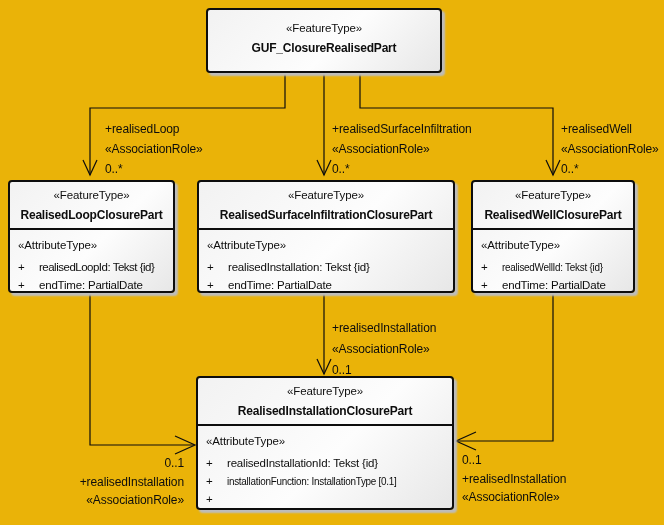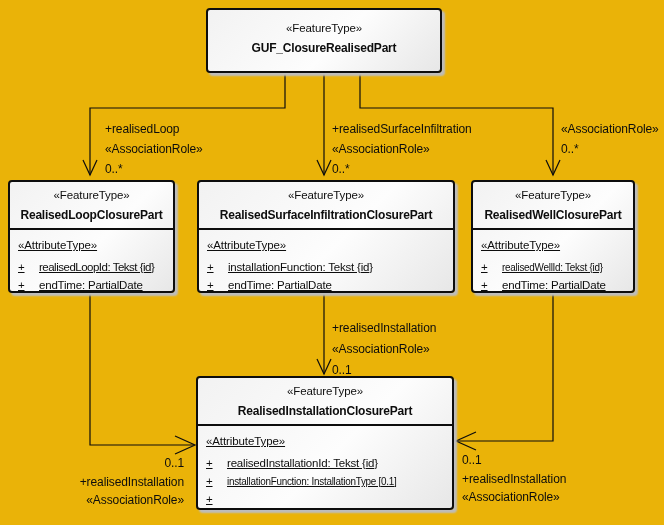--- a/index.html
+++ b/index.html
@@ -12,21 +12,21 @@
     position:absolute;z-index:1;box-sizing:border-box;
     border:2px solid #0d0d0d;border-radius:4px;
     background:linear-gradient(135deg,#f2f2f2 0%,#fdfdfd 55%,#e7e7e7 100%);
     box-shadow:3px 3px 2px #bdbdbd;
   }
   .hdr{text-align:center;padding:6px 3px 5px 3px;}
   .with-attrs .hdr{border-bottom:2px solid #0d0d0d;}
   .stereo{font-size:11.5px;line-height:15px;letter-spacing:-0.1px;}
   .cname{font-weight:bold;font-size:12px;line-height:16px;margin-top:4px;letter-spacing:-0.2px;white-space:nowrap;}
   .top-box .hdr{padding-top:11px;}
-  .attrs{padding:8px 2px 4px 8px;text-decoration:underline;}
+  .attrs{padding:8px 2px 4px 8px;}
   .attrs .stereo{text-align:left;margin-bottom:5px;}
   .arow{display:flex;font-size:11.5px;line-height:18px;white-space:nowrap;letter-spacing:-0.2px;}
   .vis{width:21px;flex:none;}
   .tight{transform:scaleX(0.86);transform-origin:0 50%;letter-spacing:-0.3px;}
   .semi-tight{letter-spacing:-0.5px;}
   .clabel{position:absolute;z-index:2;font-size:12px;line-height:20px;white-space:nowrap;letter-spacing:-0.1px;}
   .clabel.rt{text-align:right;}
   .lh18{line-height:18.5px;}
   .lh21{line-height:21px;}
   polyline,path{fill:none;stroke:#0d0d0d;stroke-width:1.2;}
@@ -90,21 +90,21 @@
 
   <div class="uml-class with-attrs" style="left:197px;top:180px;width:258px;height:113px;">
     <div class="hdr">
       <div class="stereo">«FeatureType»</div>
       <div class="cname">RealisedSurfaceInfiltrationClosurePart</div>
     </div>
     <div class="attrs">
       <div class="stereo">«AttributeType»</div>
       <div class="arow">
         <span class="vis">+</span>
-        <span>installationFunction: Tekst {id}</span>
+        <span>realisedInstallation: Tekst {id}</span>
       </div>
       <div class="arow">
         <span class="vis">+</span>
         <span>endTime: PartialDate</span>
       </div>
     </div>
   </div>
 
   <div class="uml-class with-attrs" style="left:471px;top:180px;width:164px;height:113px;">
     <div class="hdr">
@@ -151,20 +151,21 @@
     <div>0..*</div>
   </div>
 
   <div class="clabel" style="left:332px;top:119px;">
     <div>+realisedSurfaceInfiltration</div>
     <div>«AssociationRole»</div>
     <div>0..*</div>
   </div>
 
   <div class="clabel" style="left:561px;top:119px;">
+    <div>+realisedWell</div>
     <div>«AssociationRole»</div>
     <div>0..*</div>
   </div>
 
   <div class="clabel lh21" style="left:332px;top:318px;">
     <div>+realisedInstallation</div>
     <div>«AssociationRole»</div>
     <div>0..1</div>
   </div>
 

